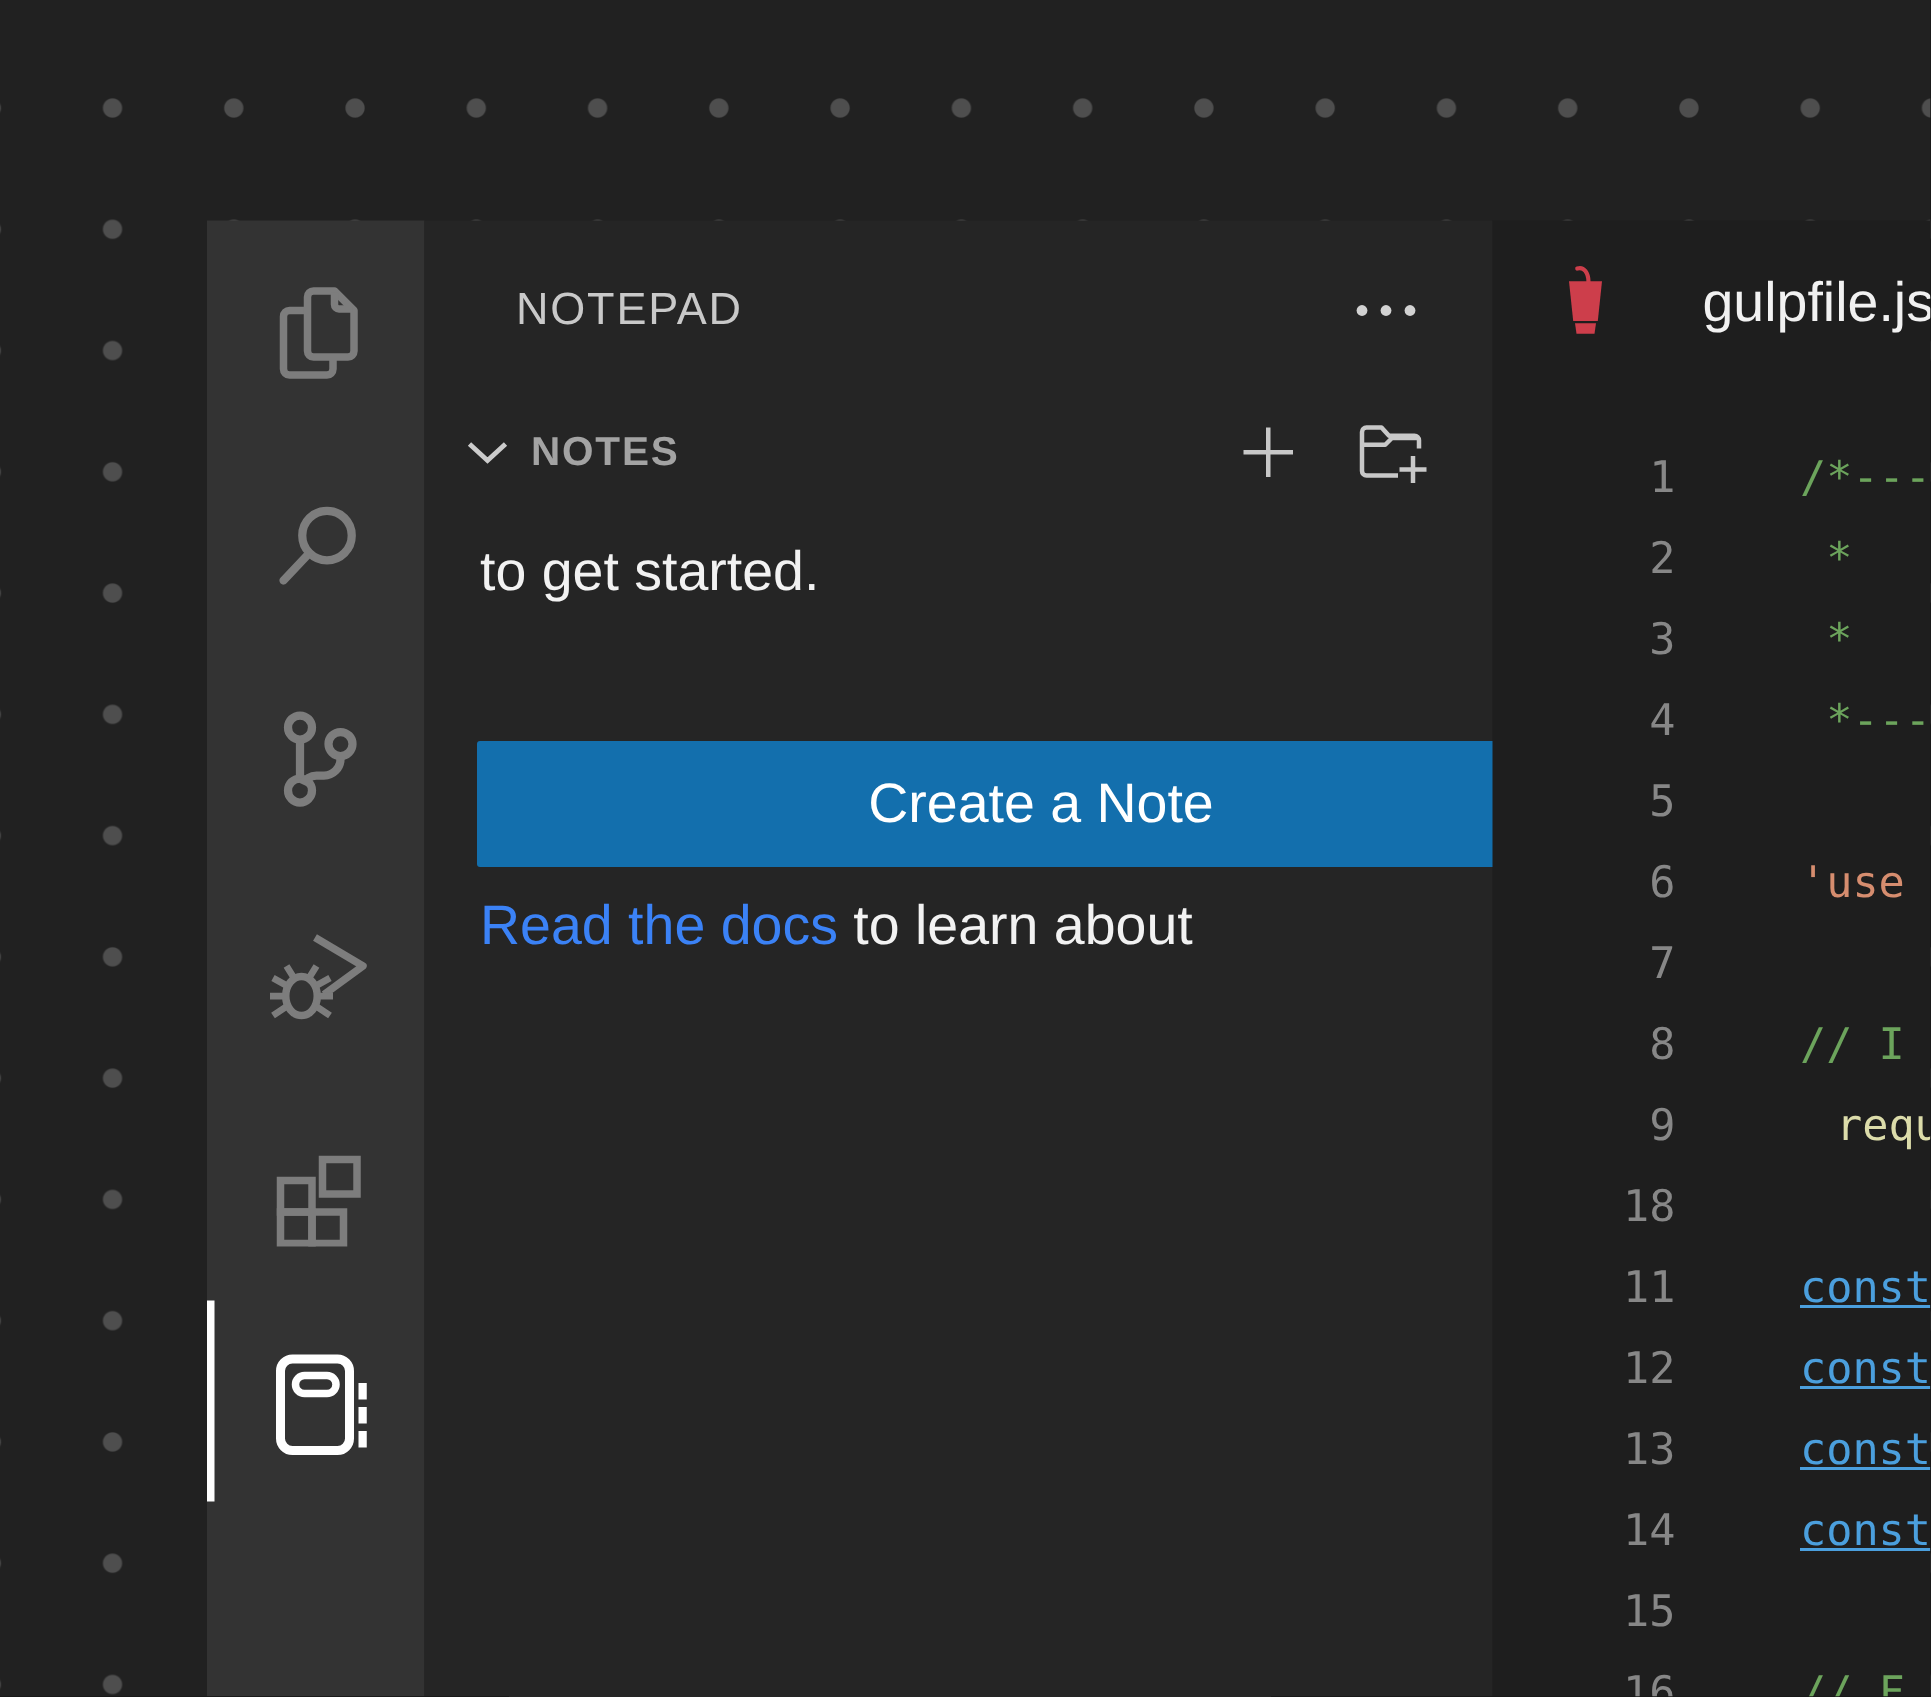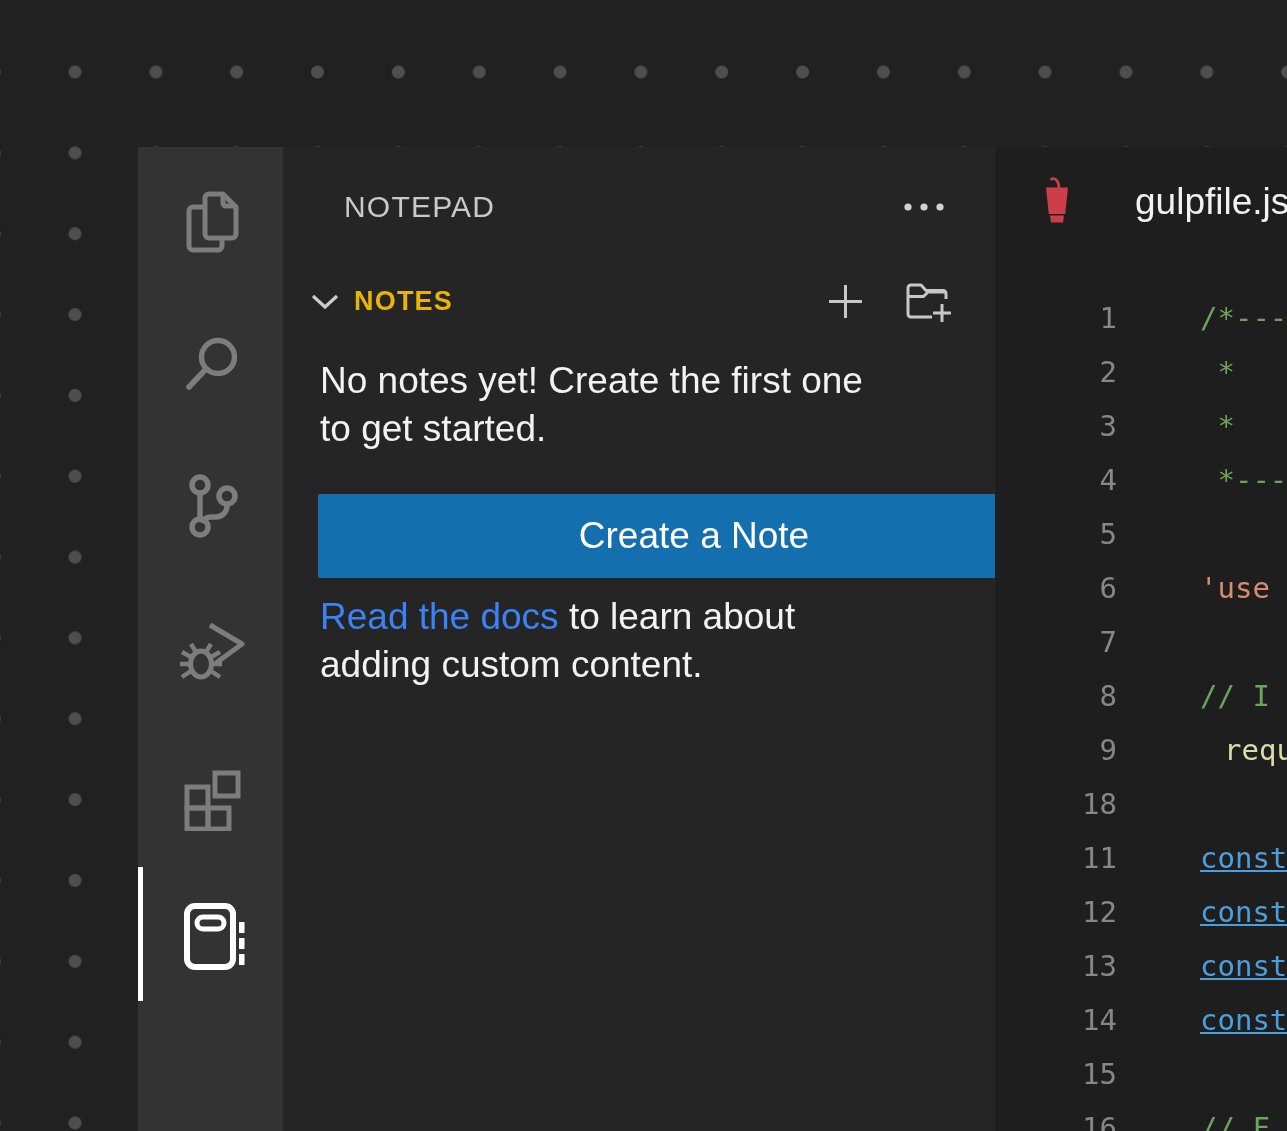--- a/index.html
+++ b/index.html
@@ -16,21 +16,21 @@
   .activitybar{position:absolute;left:138px;top:147px;width:145px;bottom:0;background:#333333;}
   .ab-item{position:absolute;left:0;width:145px;height:110px;display:flex;align-items:center;justify-content:center;color:#7d7d7d;cursor:pointer;}
   .ab-item.active{color:#ffffff;}
   .ab-item svg{display:block;}
   .ab-indicator{position:absolute;left:0;top:720px;width:5px;height:134px;background:#ffffff;}
   
   .sidebar{position:absolute;left:283px;top:147px;width:712px;bottom:0;background:#252525;color:#f2f2f2;}
   .sb-header{position:absolute;left:61px;right:50px;top:36px;height:48px;display:flex;align-items:center;justify-content:space-between;}
   .sb-title{font-size:30px;letter-spacing:1.2px;color:#c9c9c9;}
   .ellipsis{color:#d2d2d2;cursor:pointer;}
-  .sb-section{position:absolute;left:27px;right:41px;top:133px;height:42px;display:flex;align-items:center;color:#eab308;cursor:pointer;}
+  .sb-section{position:absolute;left:27px;right:41px;top:133px;height:42px;display:flex;align-items:center;color:#a3a3a3;cursor:pointer;}
   .sb-section .chev{margin-right:14px;color:#cccccc;}
   .sb-section-label{font-size:27px;font-weight:700;letter-spacing:1.2px;}
   .sb-spacer{flex:1;}
   .sb-action{color:#c8c8c8;cursor:pointer;}
   .sb-action + .sb-action{margin-left:40px;}
   .sb-message{position:absolute;left:37px;top:210px;font-size:37px;line-height:48px;color:#f2f2f2;}
   .sb-message span{display:block;}
   .sb-button{
     position:absolute;left:35px;top:347px;width:752px;height:84px;
     background:var(--btn-bg,#136fad);border:none;border-radius:2px;
@@ -134,29 +134,27 @@
         <path d="M18.5 2 V35 M2 18.5 H35"></path>
       </svg>
       <svg class="sb-action" width="50" height="48" viewBox="0 0 50 48" fill="none" stroke="currentColor" stroke-width="3" stroke-linejoin="round">
         <path d="M28 40 H7 a3 3 0 0 1 -3 -3 V11 a3 3 0 0 1 3 -3 h10 l5 5.5 h17 a3 3 0 0 1 3 3 V22"></path>
         <path d="M42 15 H24 l-4.5 4.5 H4"></path>
         <path d="M38 27 V45 M29 36 H47"></path>
       </svg>
     </div>
 
     <div class="sb-message">
-      <span>No notes yet! Create the first one</span>
       <span>to get started.</span>
     </div>
 
     <button class="sb-button">Create a Note</button>
 
     <div class="sb-docs">
       <span class="dline"><a class="doclink">Read the docs</a><span> to learn about</span></span>
-      <span class="dline">adding custom content.</span>
     </div>
   </div>
 
   <div class="editor">
 
     <div class="tab">
       <svg width="36" height="52" viewBox="0 0 36 52" fill="none">
         <path d="M20 12 C20 6 17 1.5 12.5 3" stroke="var(--gulp-red,#cd3e4b)" stroke-width="2.8" stroke-linecap="round"></path>
         <path d="M7 11.5 H29 L26.2 38 H9.8 Z" fill="var(--gulp-red,#cd3e4b)"></path>
         <path d="M11 39.5 H25 L24 46.5 H12 Z" fill="var(--gulp-red,#cd3e4b)"></path>

